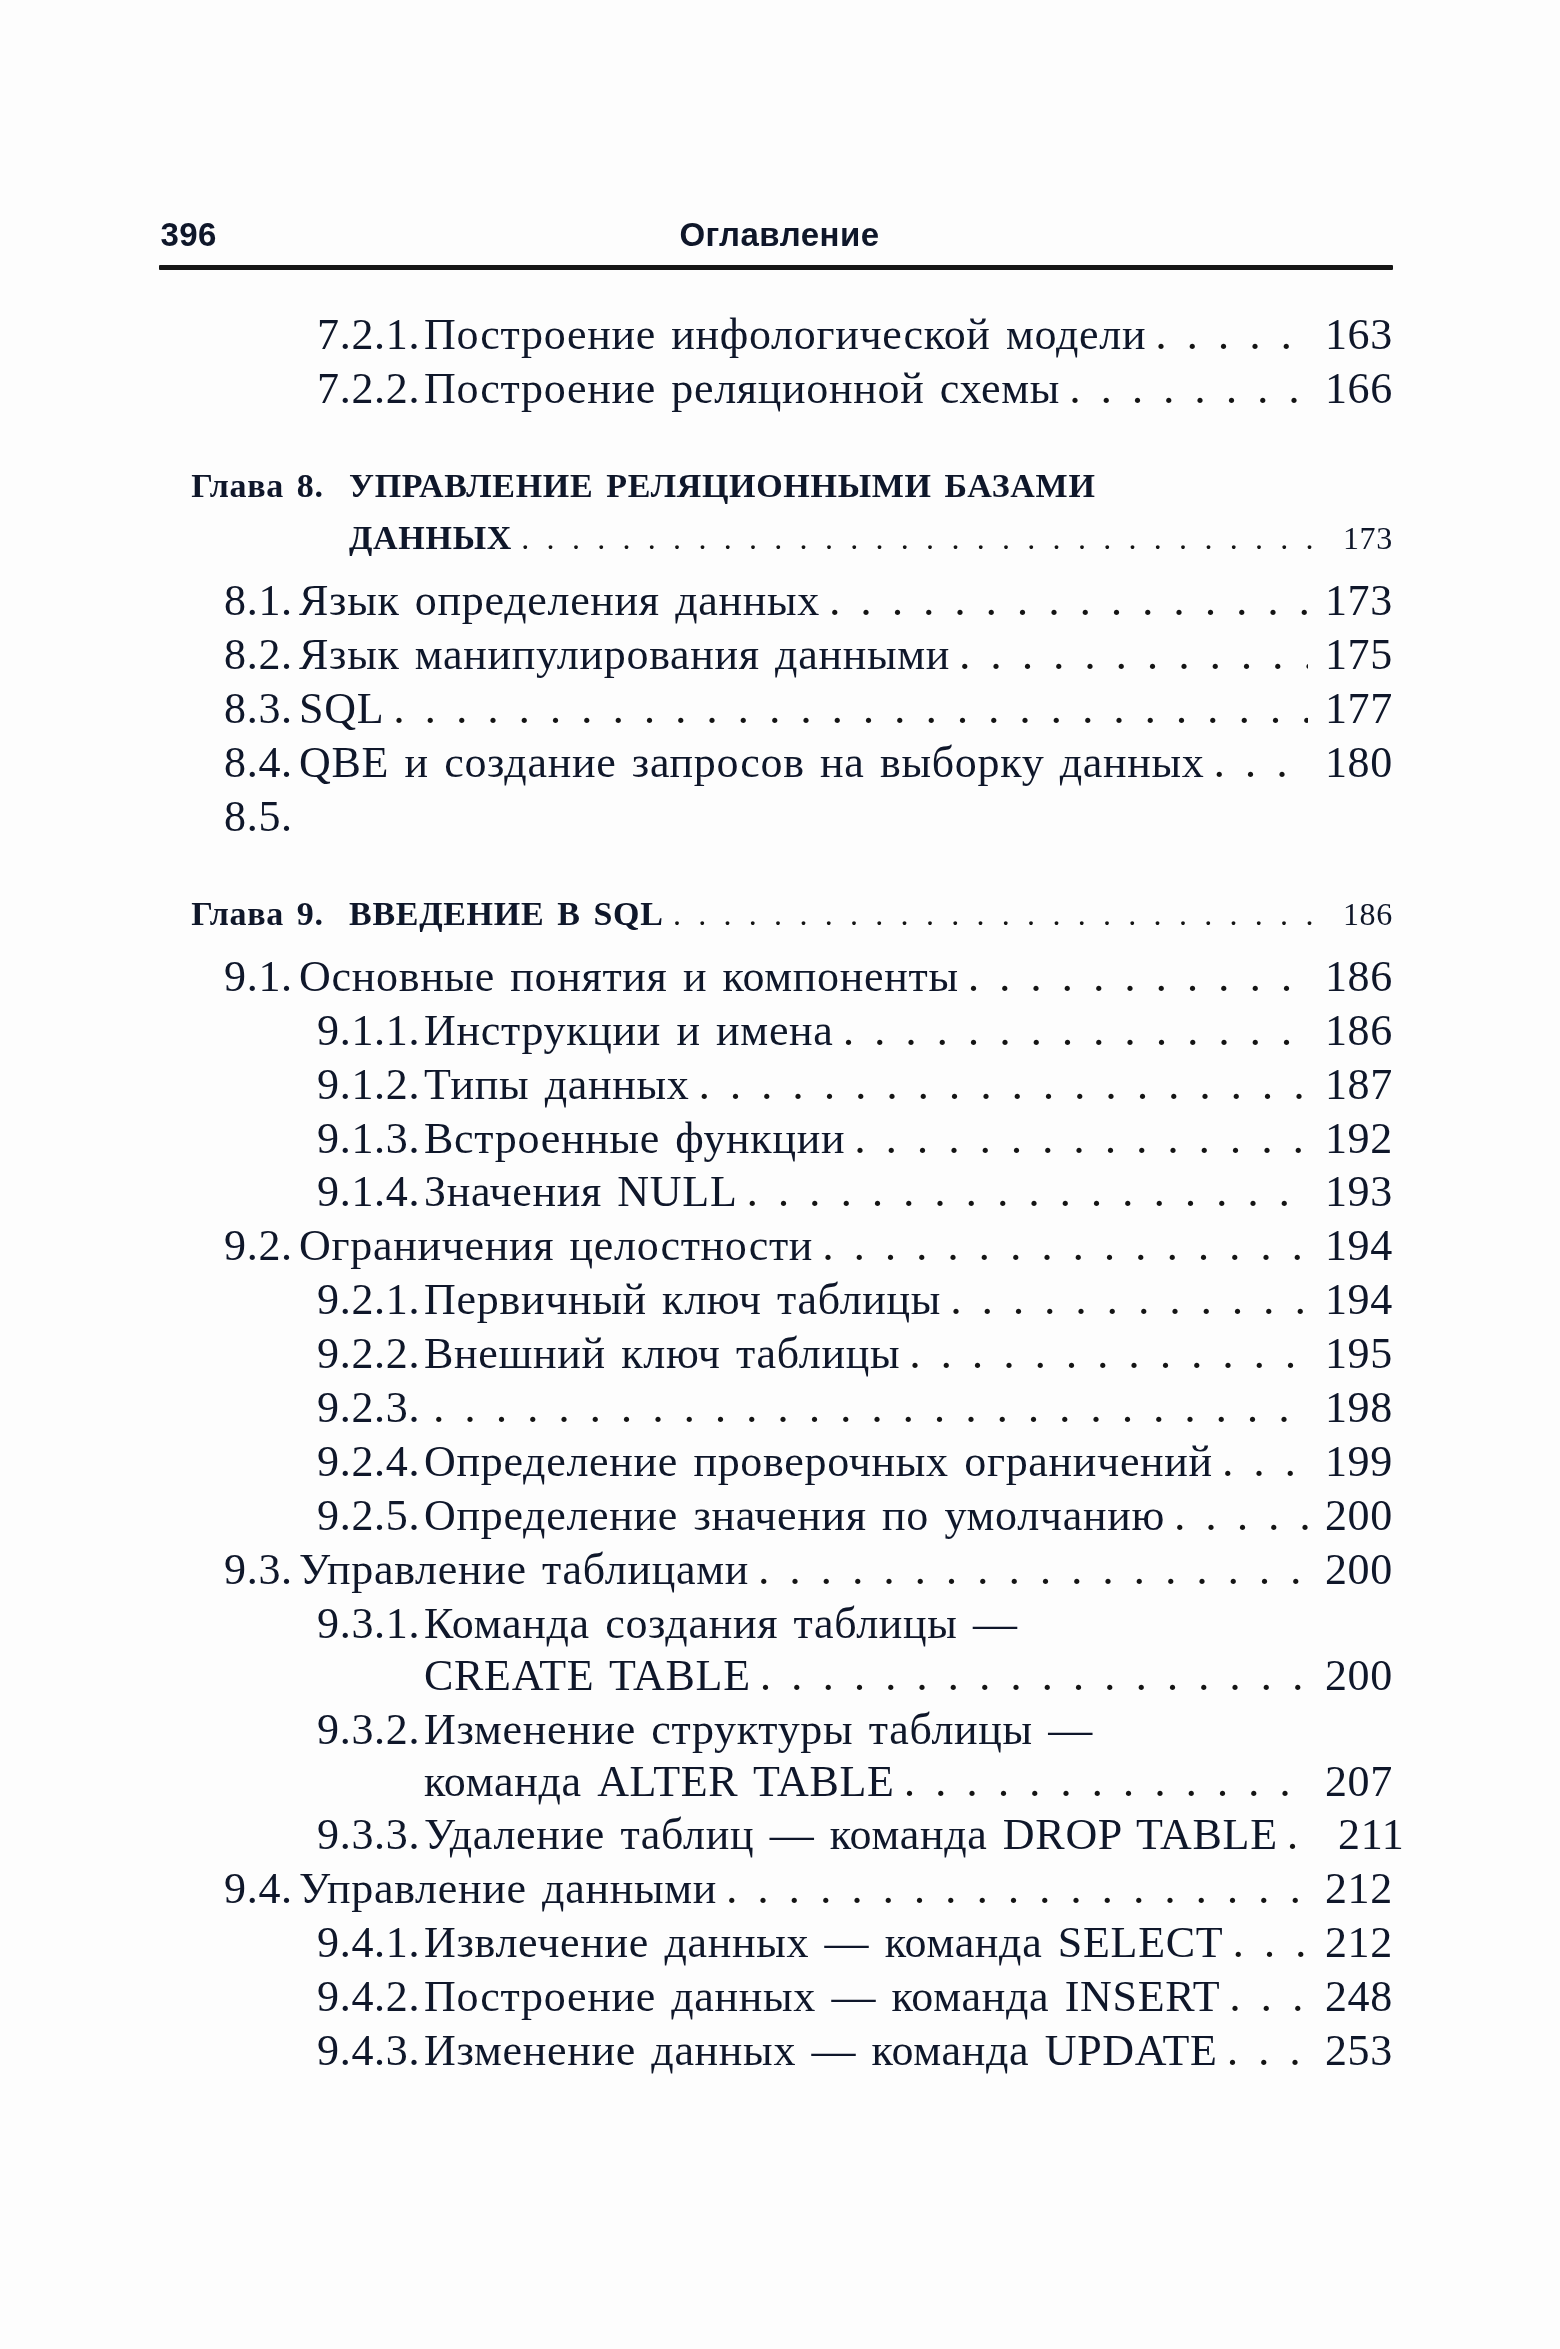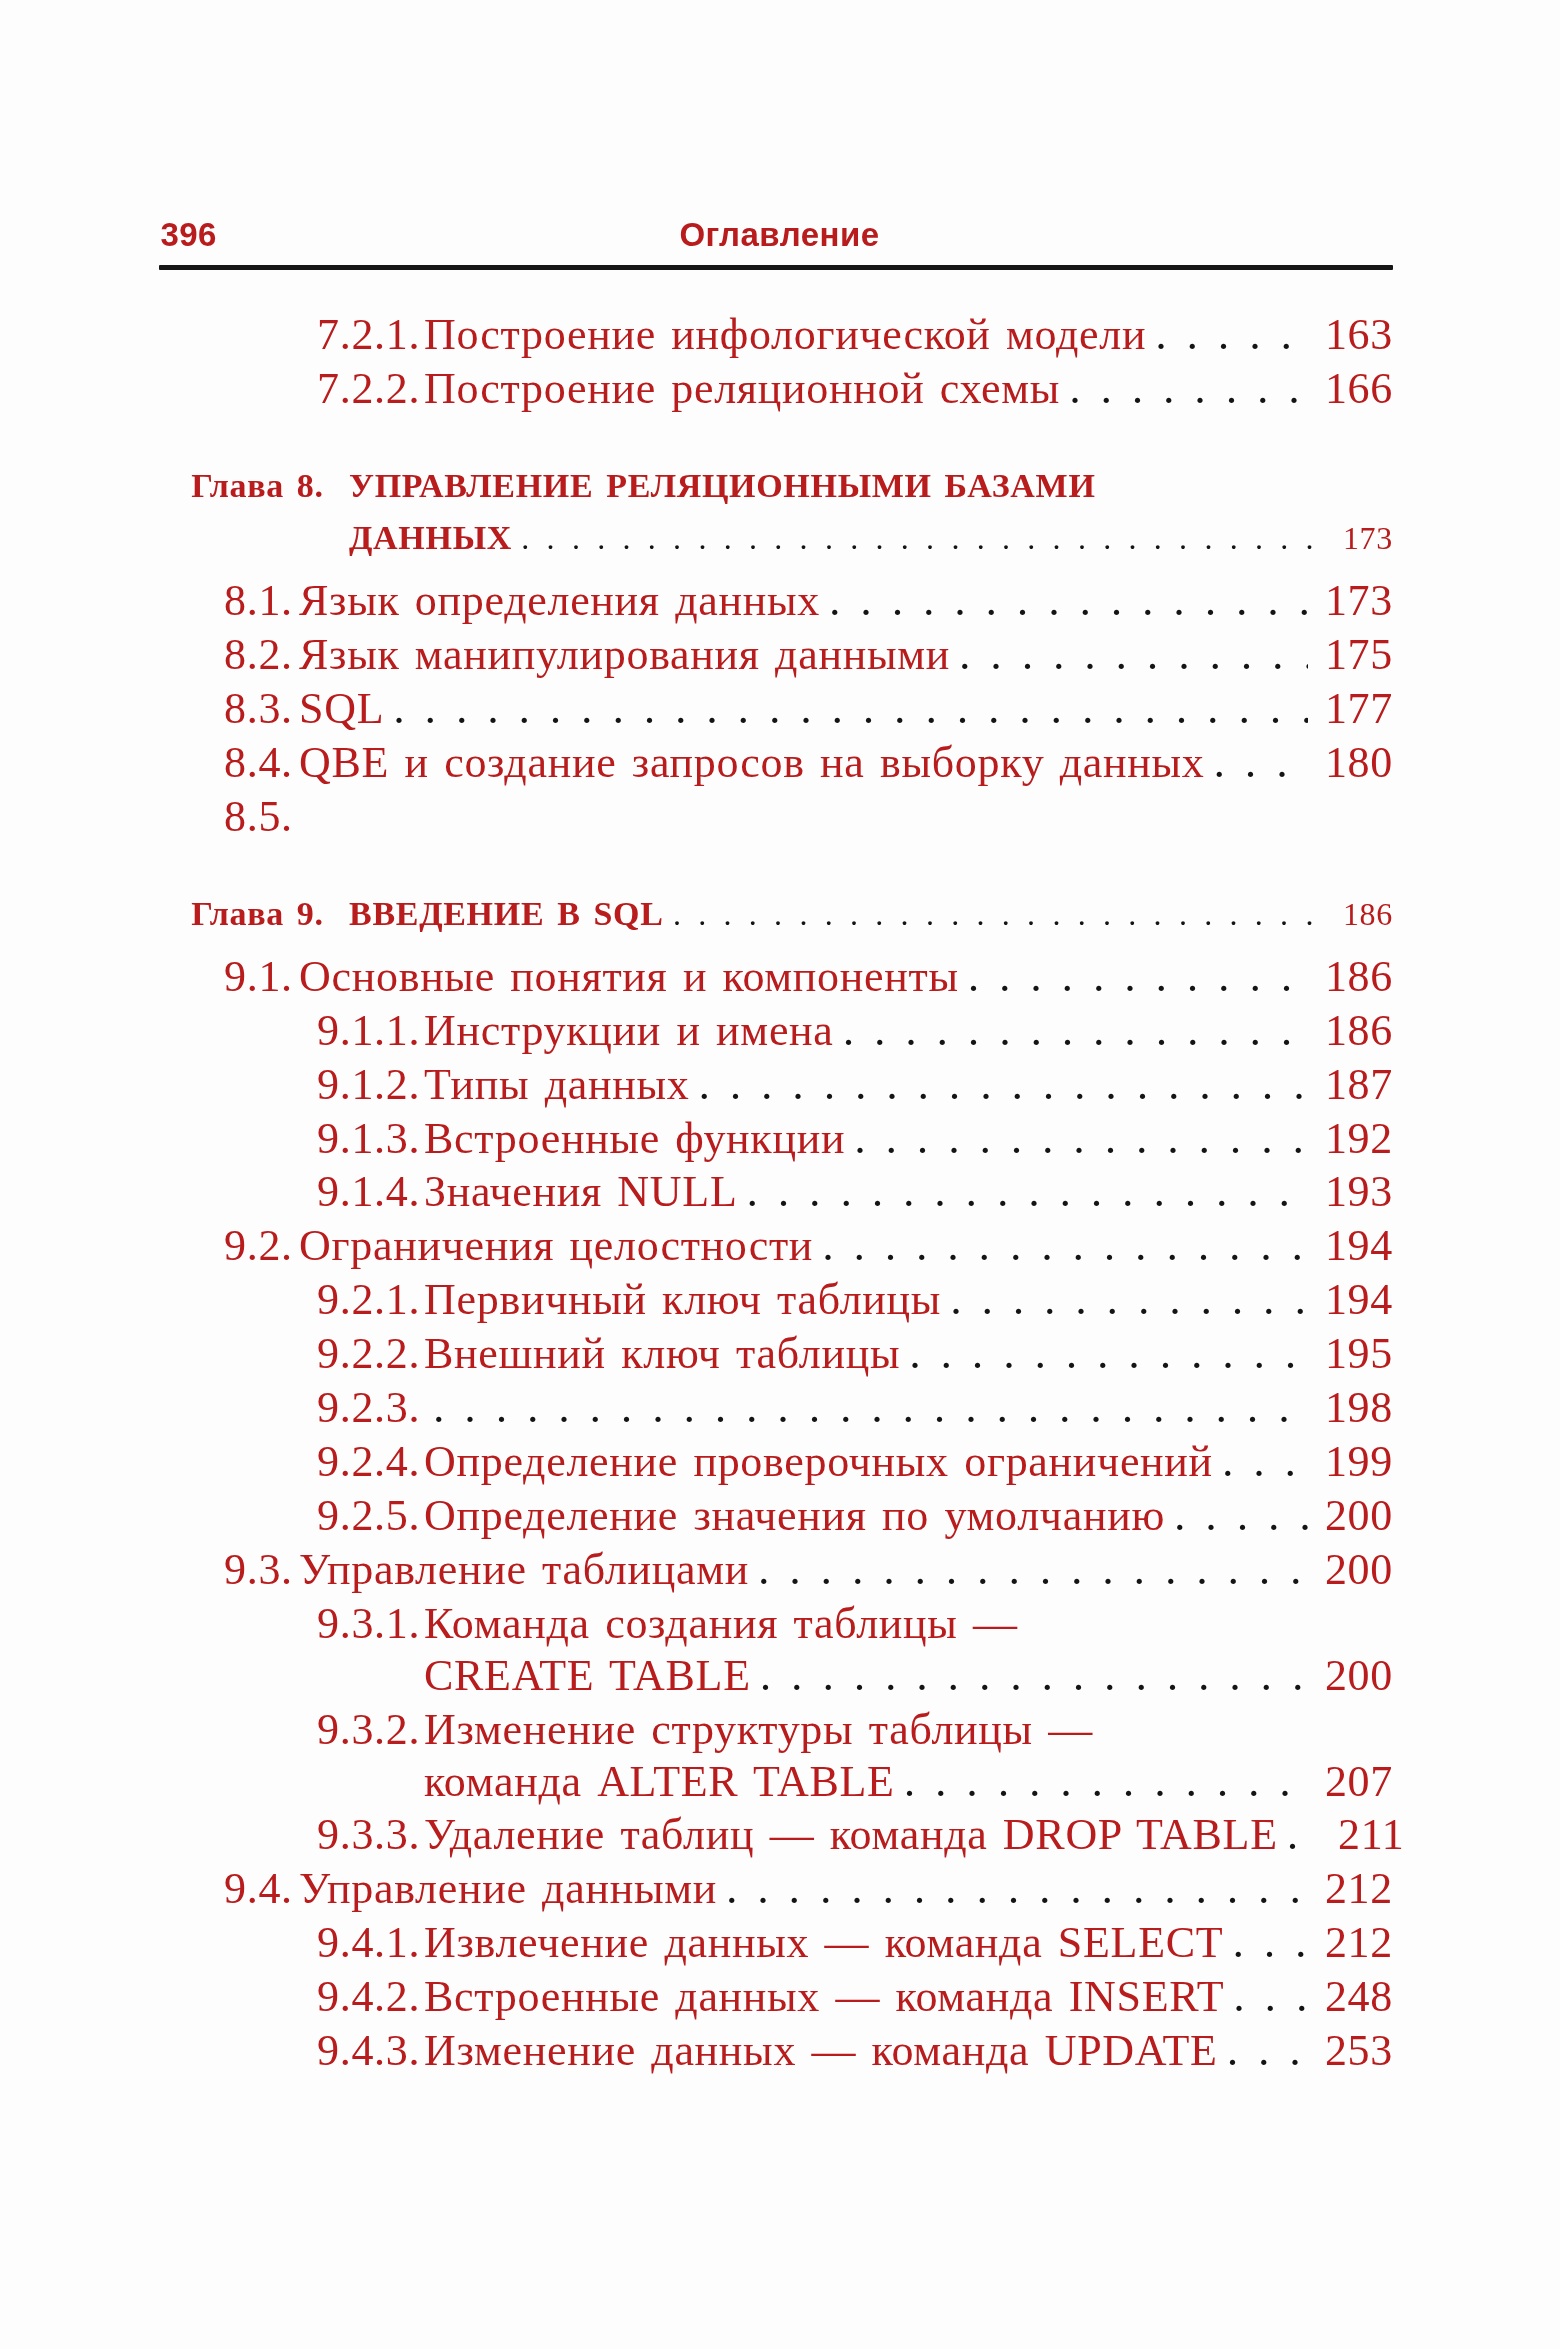--- a/index.html
+++ b/index.html
@@ -1,21 +1,21 @@
 <!DOCTYPE html>
 <html lang="ru" style="font-size:15px"><head>
 <meta charset="utf-8">
 <style>
   html, body { margin: 0; padding: 0; background: #ffffff; }
   .page {
     position: relative;
     width: 1561px;
     height: 2349px;
     background: #fdfdfd;
-    color: #b91c1c;
+    color: #0f172a;
     overflow: hidden;
     font-family: "Liberation Serif", "DejaVu Serif", serif;
   }
   .content {
     position: absolute;
     left: 166px;
     top: 0;
     width: 1227px;
   }
   
@@ -343,21 +343,21 @@
               <span class="txt">Извлечение данных — команда SELECT</span>
               <span class="leader"></span>
               <span class="pg">212</span>
             </div>
           </div>
         </div>
         <div class="entry sub2">
           <span class="num">9.4.2.</span>
           <div class="body">
             <div class="line">
-              <span class="txt">Встроенные данных — команда INSERT</span>
+              <span class="txt">Построение данных — команда INSERT</span>
               <span class="leader"></span>
               <span class="pg">248</span>
             </div>
           </div>
         </div>
         <div class="entry sub2">
           <span class="num">9.4.3.</span>
           <div class="body">
             <div class="line">
               <span class="txt">Изменение данных — команда UPDATE</span>

